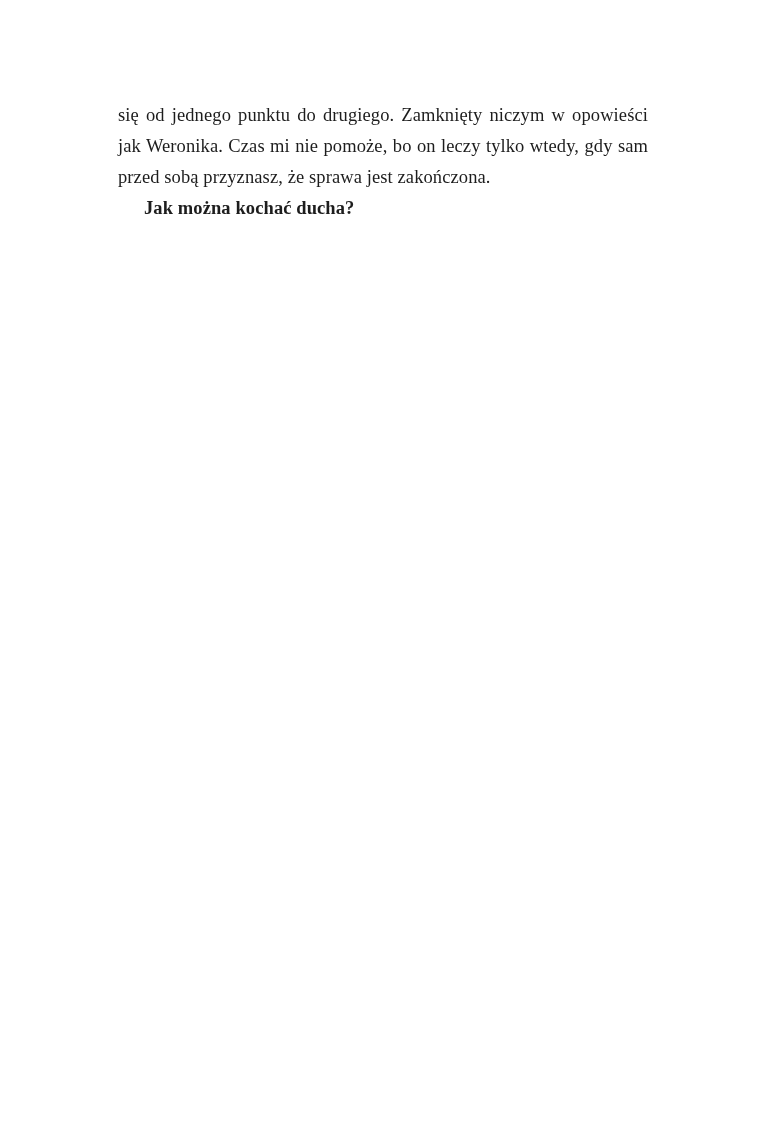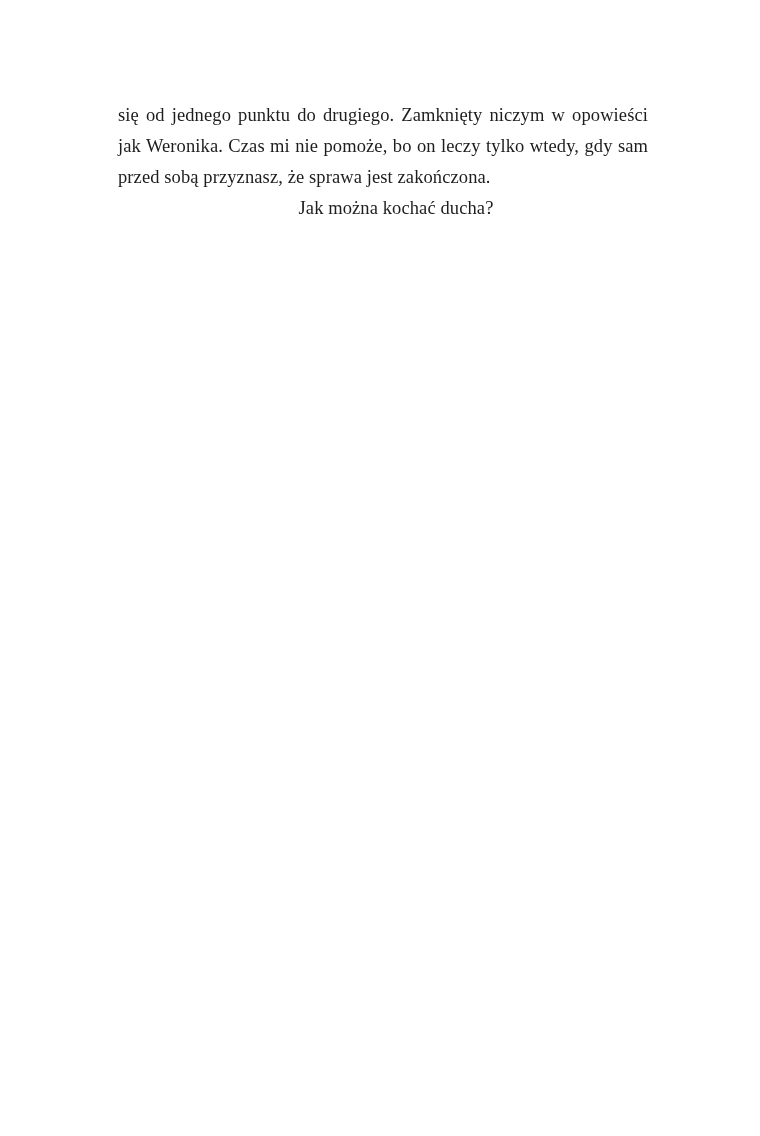--- a/index.html
+++ b/index.html
@@ -33,21 +33,22 @@
     line-height: 31px;
     text-align: justify;
     text-justify: inter-word;
     color: #1d1d1d;
     letter-spacing: 0.1px;
   }
   .para.indent {
     text-indent: 26px;
   }
   .para.last {
-    text-align: center;
+    text-align: left;
+    font-weight: bold;
   }
 </style>
 </head>
 <body>
 
 <div class="page">
   <div class="text-block">
     <p class="para">się od jednego punktu do drugiego. Zamknięty niczym w opowieści jak Weronika. Czas mi nie pomoże, bo on leczy tylko wtedy, gdy sam przed sobą przyznasz, że sprawa jest zakończona.</p>
     <p class="para indent last">Jak można kochać ducha?</p>
   </div>

